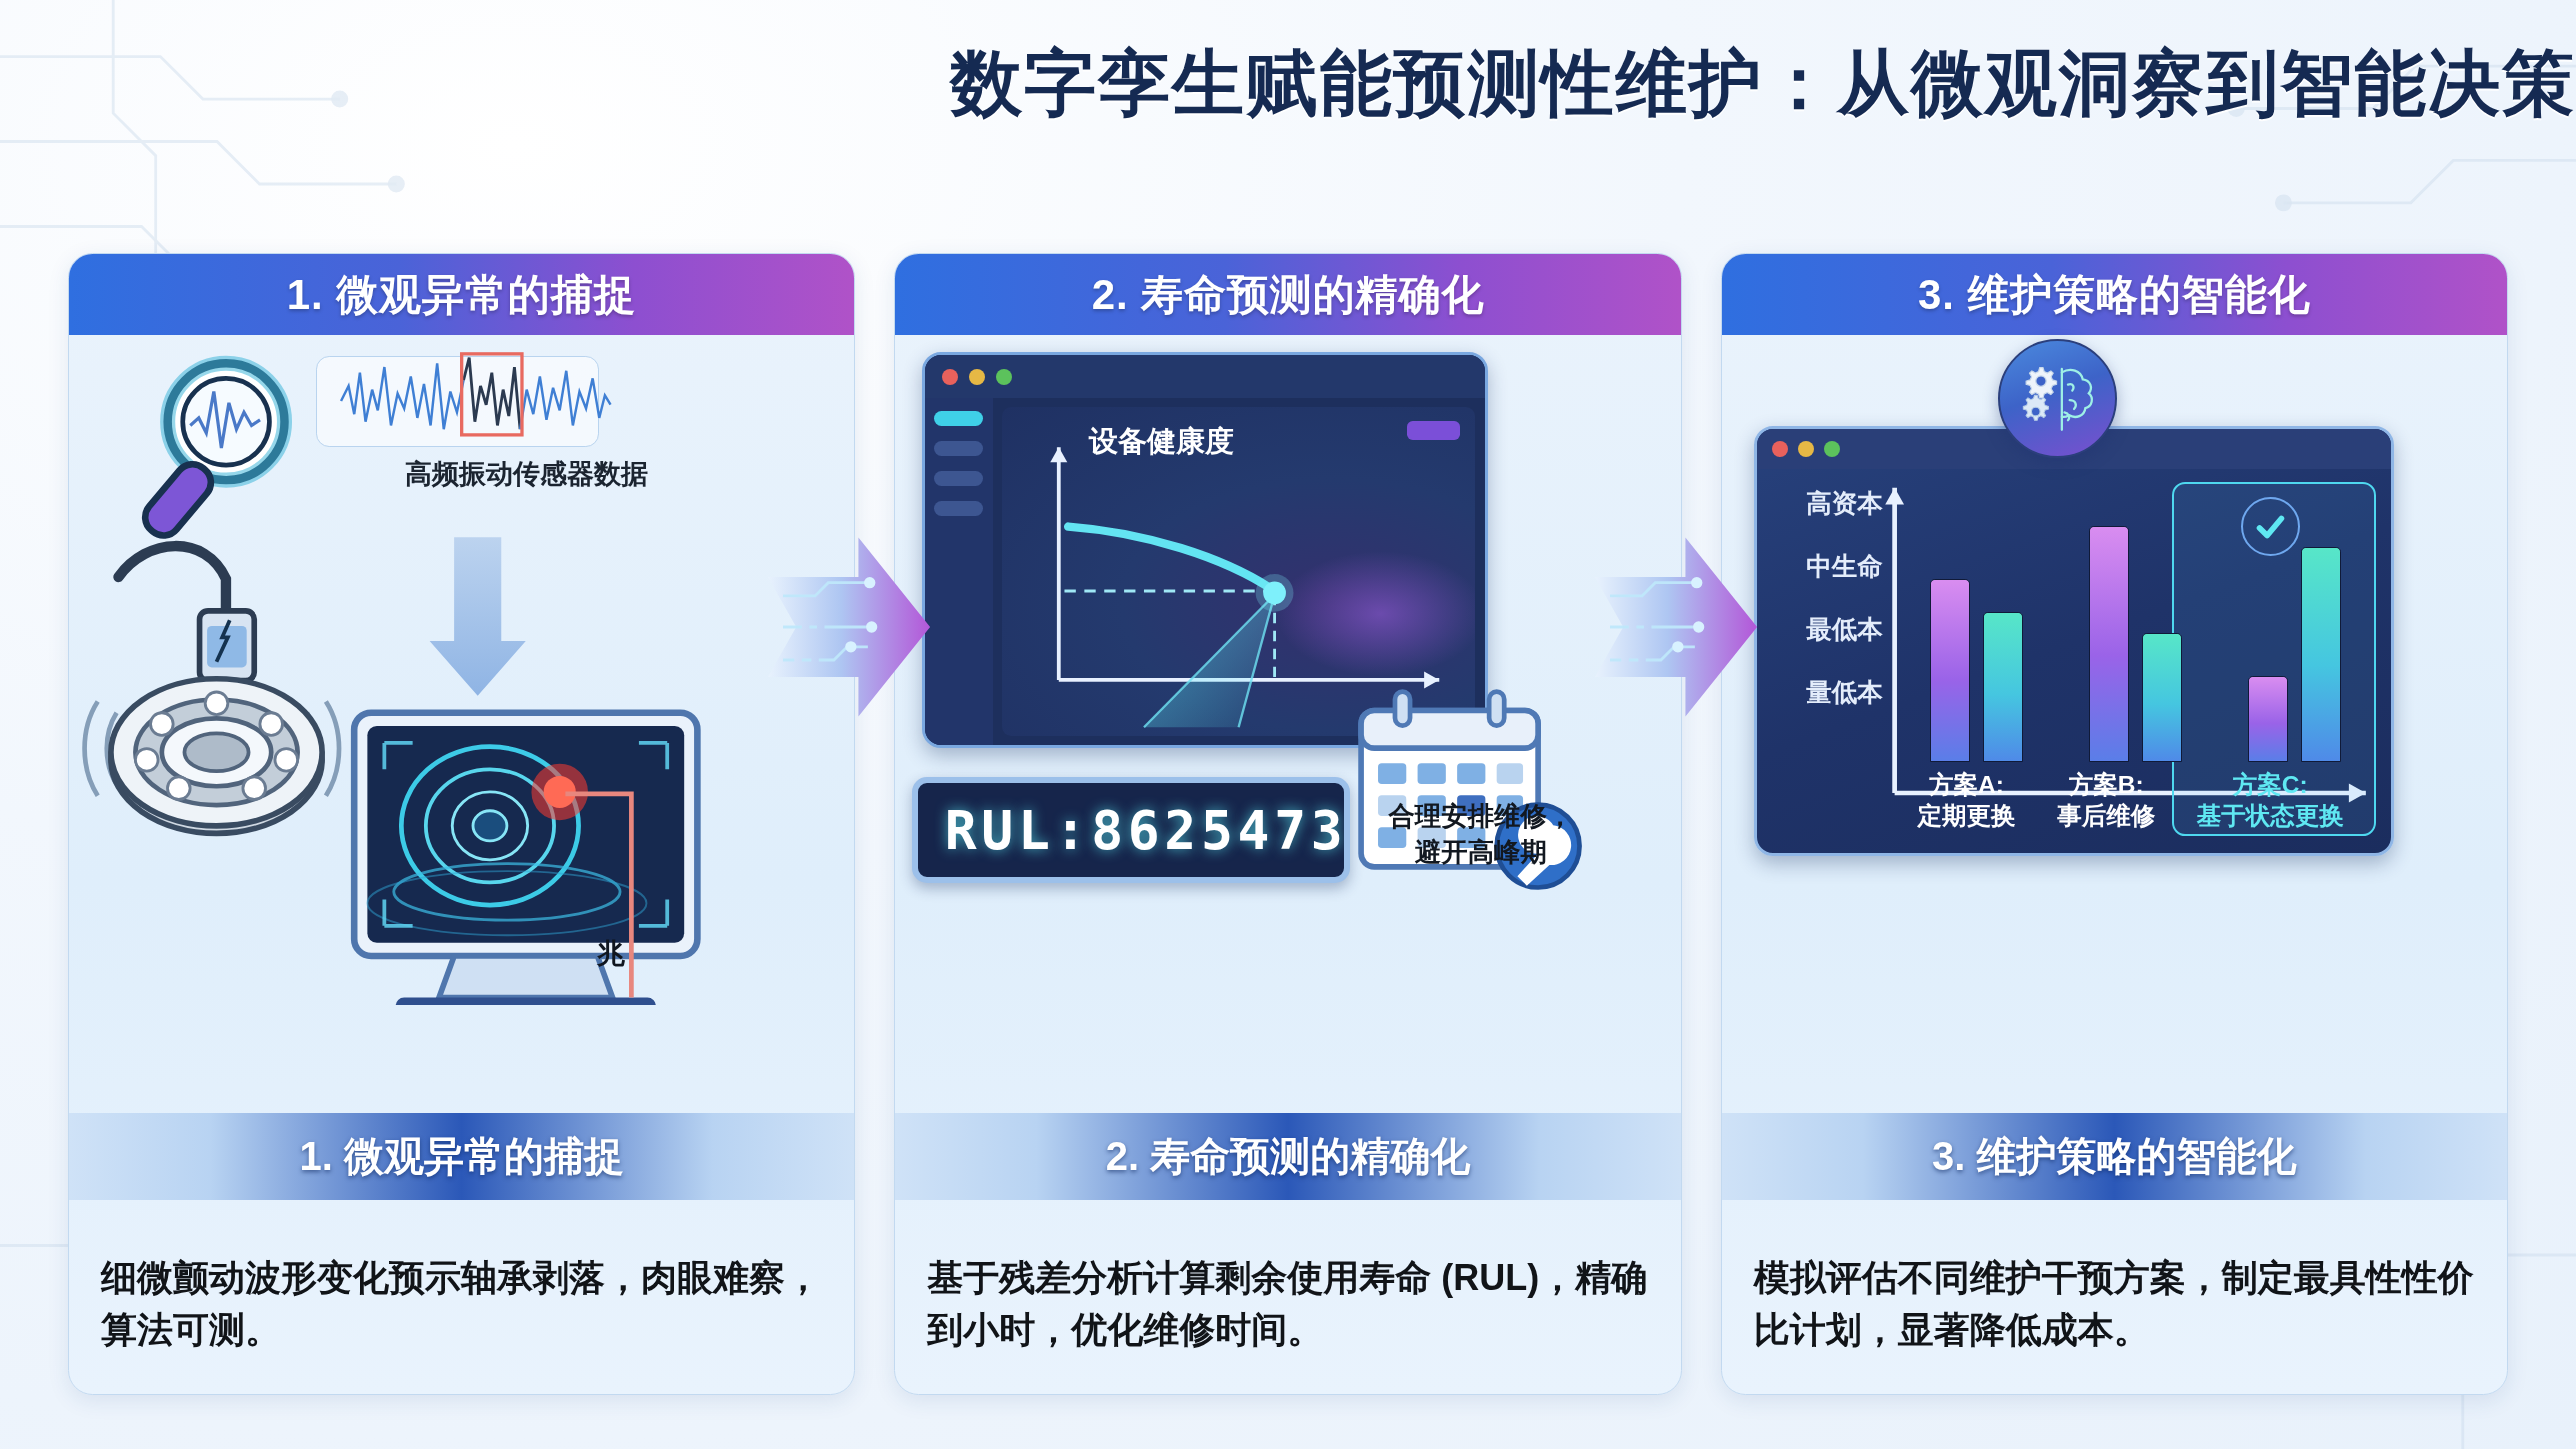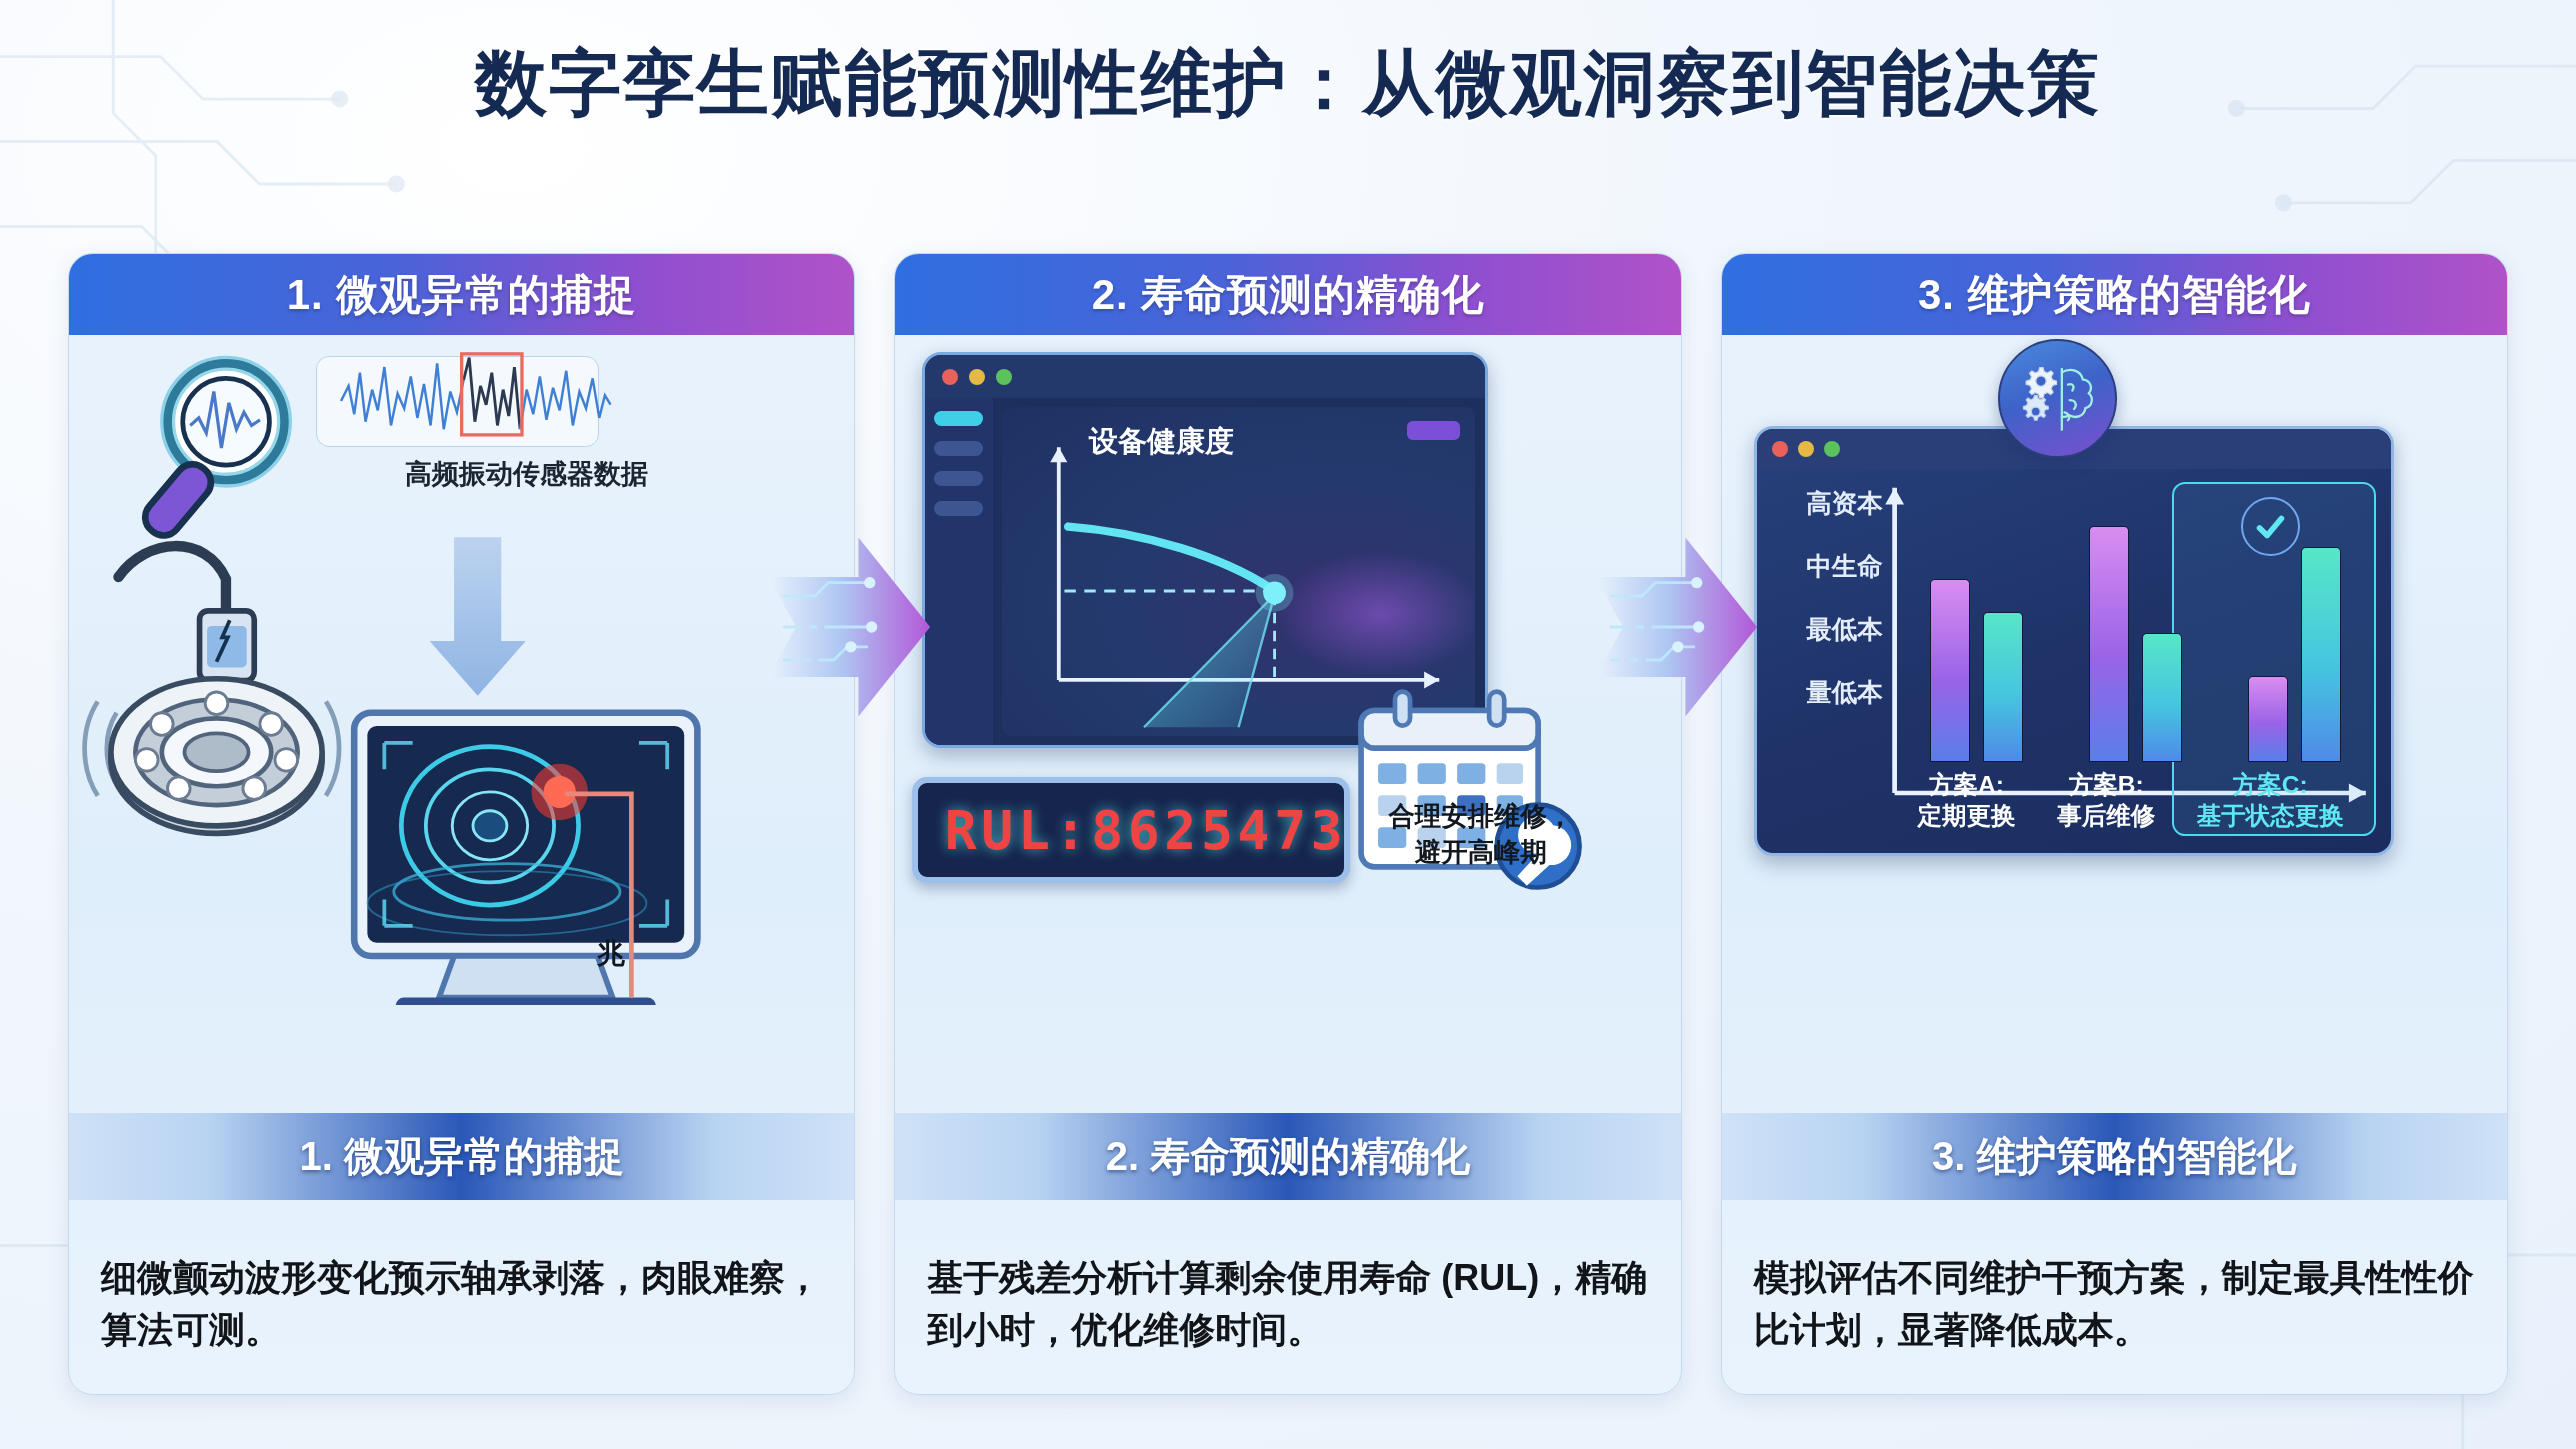--- a/index.html
+++ b/index.html
@@ -22,21 +22,21 @@
   .circuit-bg {
     position: absolute; inset: 0;
     pointer-events: none;
     opacity: .55;
   }
 
   
   .title-wrap {
     position: absolute;
     top: 36px; left: 0; right: 0;
-    text-align: center;
+    text-align: right;
   }
   .page-title {
     font-size: 72px;
     font-weight: bold;
     letter-spacing: 1.9px;
     color: #152a52;
     text-shadow: 0 1.9px 0 rgba(255,255,255,.9);
     white-space: nowrap;
   }
 
@@ -204,21 +204,21 @@
     box-shadow: 0 5.7px 13.2px rgba(25,50,100,.3);
     display: flex; align-items: center;
     padding-left: 26.4px;
     overflow: hidden;
   }
   .p2-rul-text {
     font-family: "DejaVu Sans Mono", "Liberation Mono", monospace;
     font-size: 53px;
     font-weight: bold;
     letter-spacing: 4.7px;
-    color: #ef4444;
+    color: #ffffff;
     text-shadow: 0 0 13.2px rgba(87,224,234,.75);
     white-space: nowrap;
   }
 
   .p2-cal-note {
     position: absolute;
     left: 477px; top: 464px;
     width: 217px;
     text-align: center;
     font-size: 26.4px;

